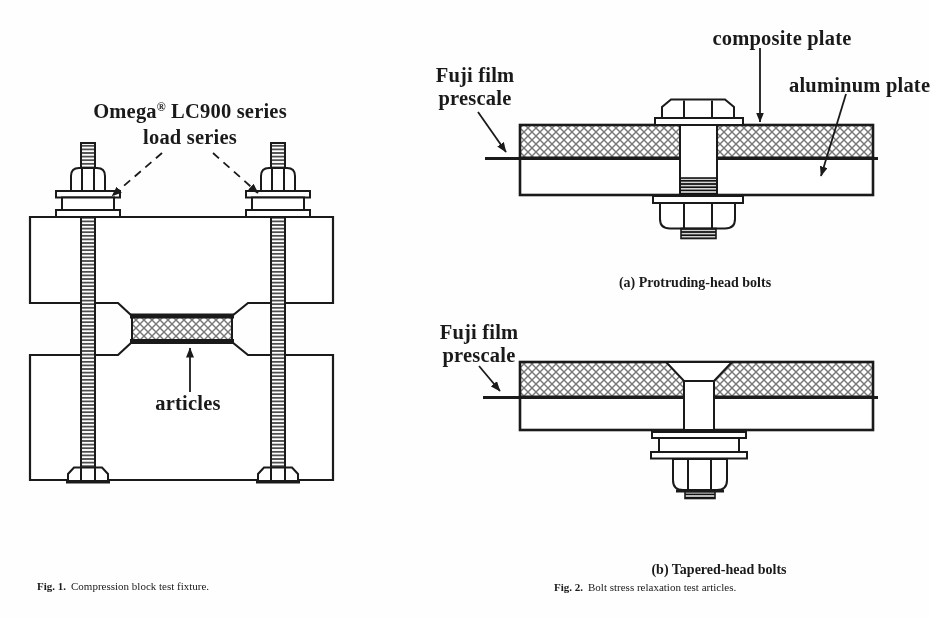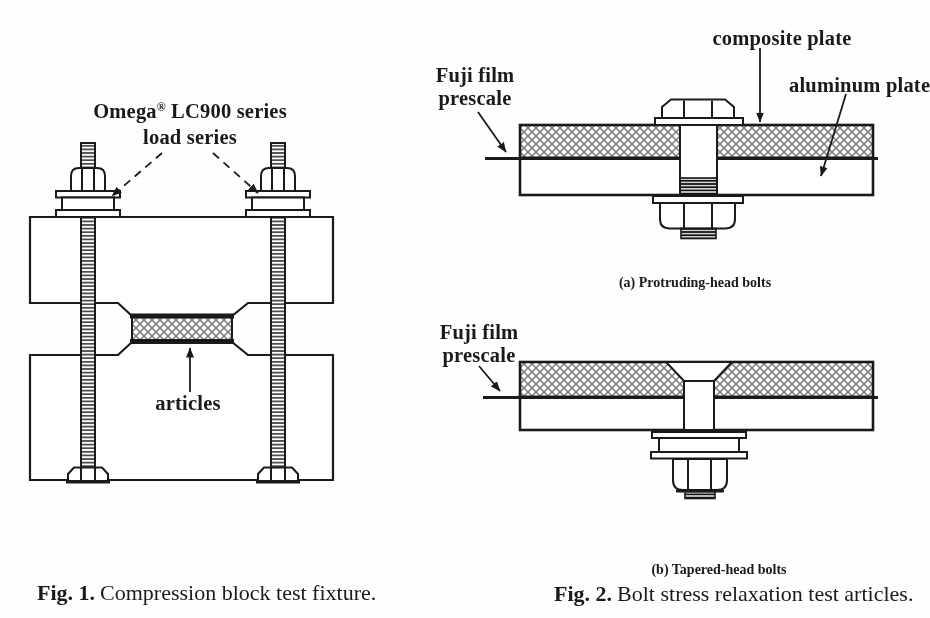--- a/index.html
+++ b/index.html
@@ -26,21 +26,21 @@
   sup.reg{font-size:12px;vertical-align:7px;letter-spacing:0;}
   .subcap{
     position:absolute;
     text-align:center;
     font-weight:bold;
     font-size:14px;
     white-space:nowrap;
   }
   .figcap{
     position:absolute;
-    font-size:22px;
+    font-size:11px;
     white-space:nowrap;
   }
   .figcap .cap-label{font-weight:bold;}
   .figcap .cap-text{margin-left:5px;}
 </style>
 </head>
 <body>
 
 <div id="page">
 

